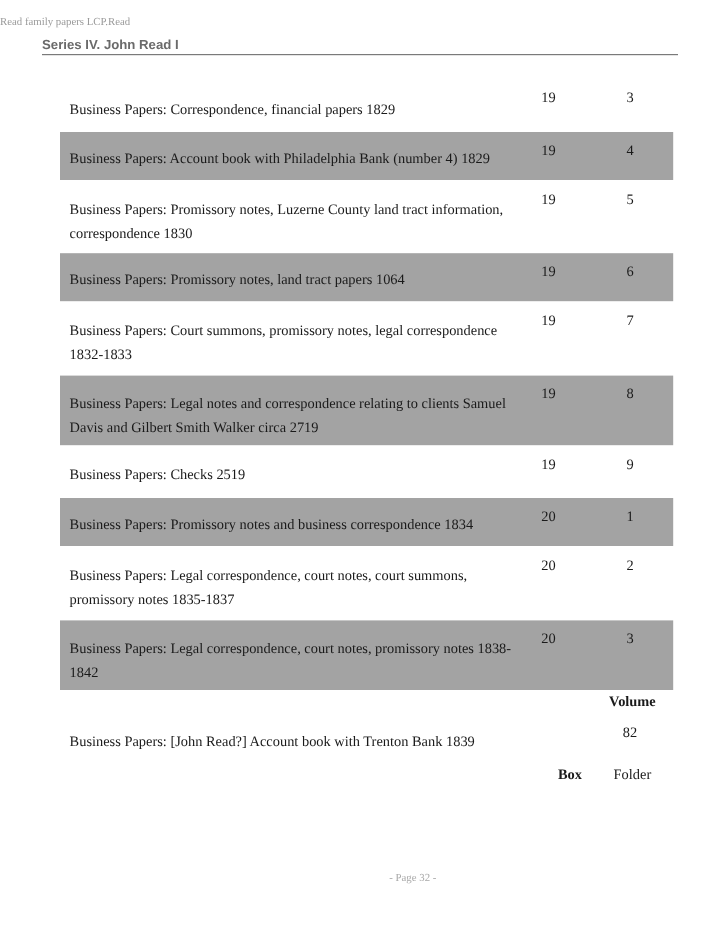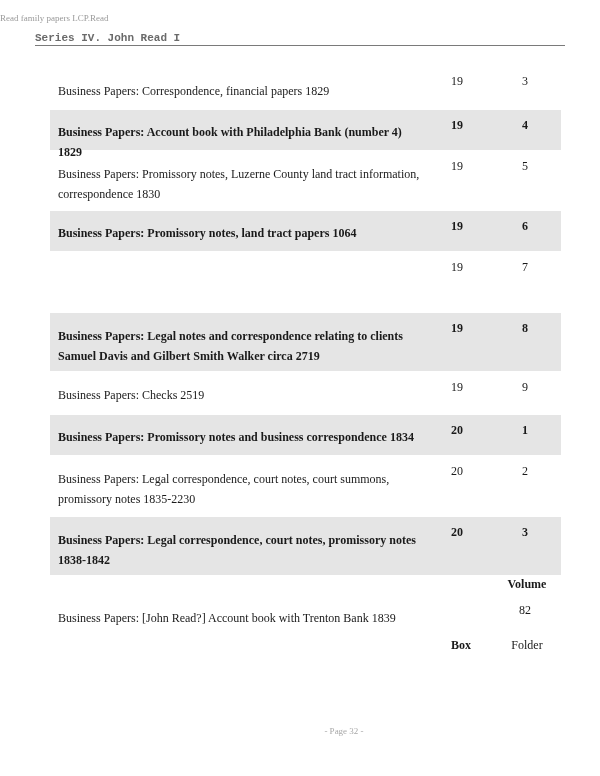--- a/index.html
+++ b/index.html
@@ -1,29 +1,29 @@
 <!DOCTYPE html>
 <html><head>
 <meta charset="utf-8">
 <style>
   html, body { margin: 0; padding: 0; background: #ffffff; }
   body { width: 600px; height: 776px; position: relative; overflow: hidden; font-family: "Liberation Serif", serif; color: #1a1a1a; }
   .running-head { position: absolute; top: 13px; left: 0; width: 600px; font-size: 9px; color: #9a9a9a; font-family: "Liberation Serif", serif; }
-  .series-title { position: absolute; top: 32px; left: 35px; font-family: Liberation Mono, monospace; font-weight: bold; font-size: 11px; color: #6a6a6a; }
+  .series-title { position: absolute; top: 32px; left: 35px; font-family: Liberation Sans, sans-serif; font-weight: bold; font-size: 11px; color: #6a6a6a; }
   .series-rule { position: absolute; top: 45px; left: 35px; width: 530px; height: 0; border-top: 1px solid #7a7a7a; }
   .rows { position: absolute; top: 60px; left: 50px; width: 511px; }
   .row { position: relative; font-size: 12px; line-height: 20px; }
-  .row.shaded { background: #e5e5e5; font-weight: bold; }
+  .row.shaded { background: #a3a3a3; }
   .row .desc { position: absolute; left: 8px; width: 370px; }
   .row .box { position: absolute; left: 392px; width: 30px; text-align: center; }
   .row .folder { position: absolute; left: 460px; width: 30px; text-align: center; }
   .vol-label { position: absolute; top: 577px; left: 504px; width: 46px; text-align: center; font-size: 12px; font-weight: bold; }
   .vol-row .desc { position: absolute; top: 611px; left: 58px; font-size: 12px; }
   .vol-row .vol { position: absolute; top: 603px; left: 510px; width: 30px; text-align: center; font-size: 12px; }
-  .col-box { position: absolute; top: 638px; left: 446px; width: 30px; text-align: center; font-size: 12px; font-weight: bold; }
+  .col-box { position: absolute; top: 638px; left: 460px; width: 30px; text-align: center; font-size: 12px; font-weight: bold; }
   .col-folder { position: absolute; top: 638px; left: 504px; width: 46px; text-align: center; font-size: 12px; font-weight: normal; }
   .page-num { position: absolute; top: 726px; left: 0; width: 600px; text-align: center; font-size: 9px; color: #a8a8a8; padding-left: 44px; }
 </style>
 </head>
 <body>
 
 <div class="running-head">Read family papers  LCP.Read</div>
 <div class="series-title">Series IV. John Read I</div>
 <div class="series-rule"></div>
 
@@ -42,40 +42,41 @@
     <span class="desc" style="top:14px;">Business Papers: Promissory notes, Luzerne County land tract information, correspondence 1830</span>
     <span class="box" style="top:6px;">19</span>
     <span class="folder" style="top:6px;">5</span>
   </div>
   <div class="row shaded" style="height:40px;">
     <span class="desc" style="top:12px;">Business Papers: Promissory notes, land tract papers 1064</span>
     <span class="box" style="top:5px;">19</span>
     <span class="folder" style="top:5px;">6</span>
   </div>
   <div class="row" style="height:62px;">
+    <span class="desc" style="top:14px;">Business Papers: Court summons, promissory notes, legal correspondence 1832-1833</span>
     <span class="box" style="top:6px;">19</span>
     <span class="folder" style="top:6px;">7</span>
   </div>
   <div class="row shaded" style="height:58px;">
     <span class="desc" style="top:13px;">Business Papers: Legal notes and correspondence relating to clients Samuel Davis and Gilbert Smith Walker circa 2719</span>
     <span class="box" style="top:5px;">19</span>
     <span class="folder" style="top:5px;">8</span>
   </div>
   <div class="row" style="height:44px;">
     <span class="desc" style="top:14px;">Business Papers: Checks 2519</span>
     <span class="box" style="top:6px;">19</span>
     <span class="folder" style="top:6px;">9</span>
   </div>
   <div class="row shaded" style="height:40px;">
     <span class="desc" style="top:12px;">Business Papers: Promissory notes and business correspondence 1834</span>
     <span class="box" style="top:5px;">20</span>
     <span class="folder" style="top:5px;">1</span>
   </div>
   <div class="row" style="height:62px;">
-    <span class="desc" style="top:14px;">Business Papers: Legal correspondence, court notes, court summons, promissory notes 1835-2230</span>
+    <span class="desc" style="top:14px;">Business Papers: Legal correspondence, court notes, court summons, promissory notes 1835-1837</span>
     <span class="box" style="top:6px;">20</span>
     <span class="folder" style="top:6px;">2</span>
   </div>
   <div class="row shaded" style="height:58px;">
     <span class="desc" style="top:13px;">Business Papers: Legal correspondence, court notes, promissory notes 1838-1842</span>
     <span class="box" style="top:5px;">20</span>
     <span class="folder" style="top:5px;">3</span>
   </div>
 </div>
 

